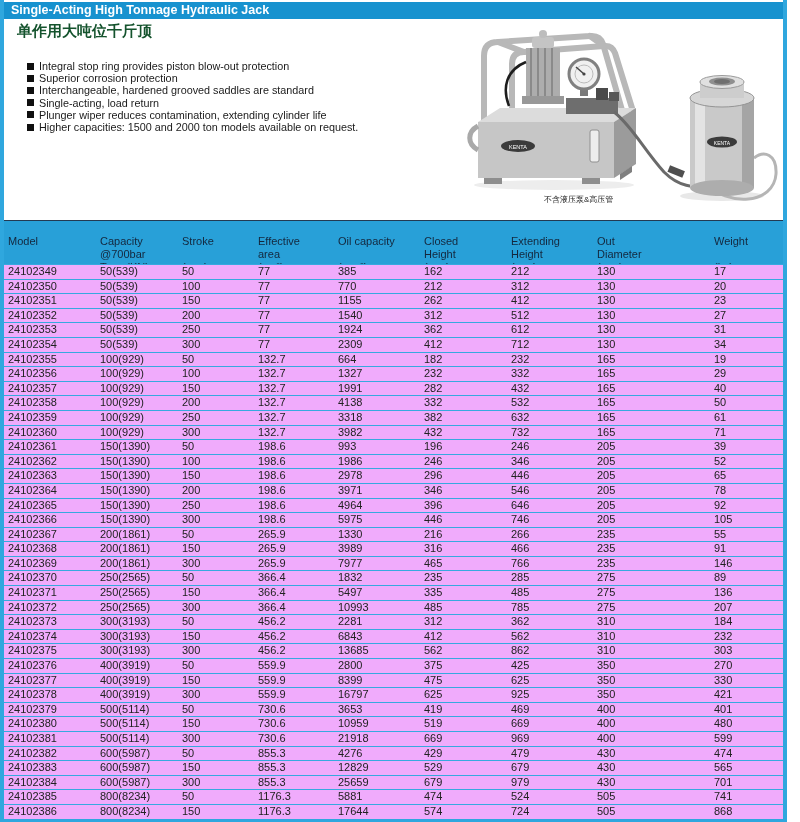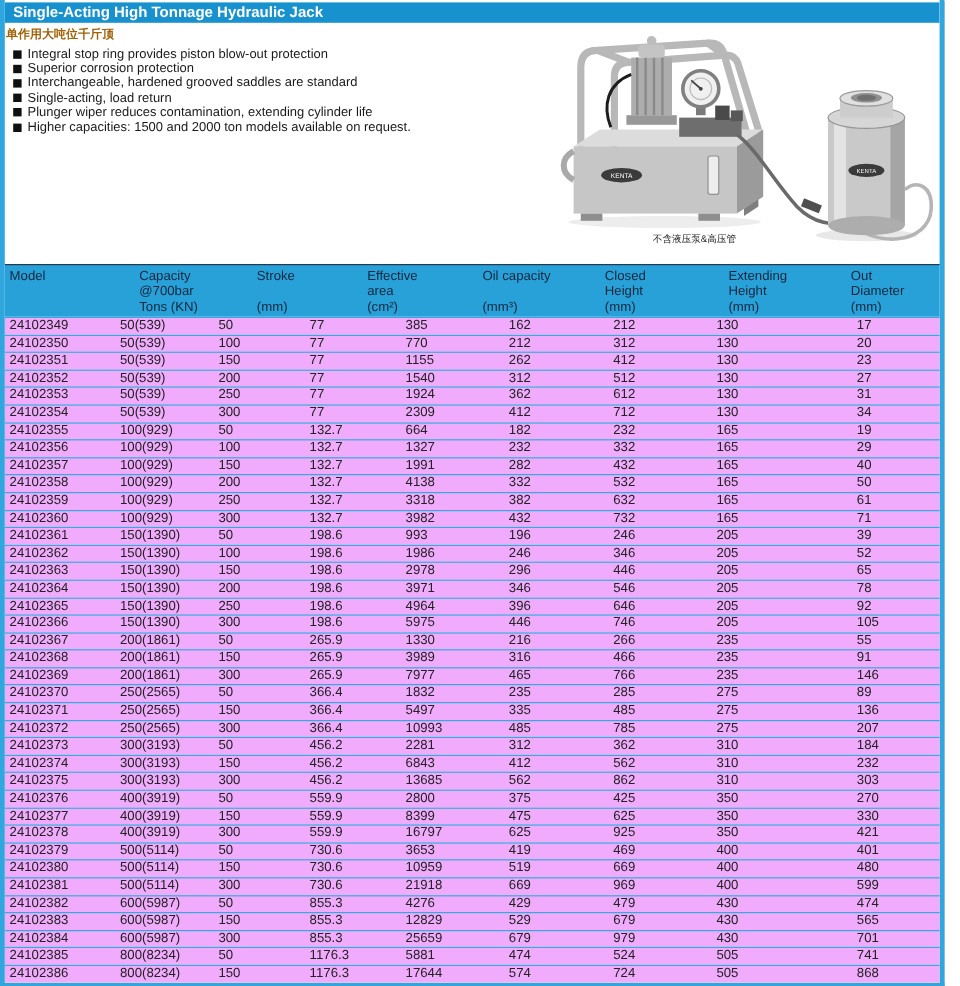--- a/index.html
+++ b/index.html
@@ -2,31 +2,31 @@
 <html><head>
 <meta charset="utf-8">
 <style>
   html,body{margin:0;padding:0;background:#fff;}
   body{font-family:"Liberation Sans","DejaVu Sans",sans-serif;-webkit-font-smoothing:antialiased;}
   .page{position:relative;width:787px;height:822px;box-sizing:border-box;background:#fff;
         border-left:4px solid #2fa7de;border-right:4px solid #2fa7de;border-bottom:3px solid #2fa7de;
         box-shadow:0 1px 0 #203349;overflow:hidden;}
   .titlebar{margin-top:2px;height:17px;line-height:17px;background:#1792cf;color:#ffffff;
             font-size:12.5px;font-weight:bold;padding-left:7px;}
-  .subtitle{font-size:10px;font-weight:bold;color:#a16207;padding:3px 0 3px 1px;}
-  ul.features{list-style:none;margin:0;padding:0 0 0 7px;}
+  .subtitle{font-size:15px;font-weight:bold;color:#14532d;padding:3px 0 3px 13px;}
+  ul.features{list-style:none;margin:16px;padding:0 0 0 7px;}
   ul.features li{display:flex;align-items:center;font-size:10.8px;line-height:12.2px;color:#1a1a1a;}
   ul.features .sq{display:inline-block;width:7px;height:7px;background:#101010;margin-right:5px;flex:none;}
 
   .figure{position:absolute;left:458px;top:22px;width:334px;height:194px;}
 
   .spec-table{position:absolute;left:0;top:220px;width:792px;font-size:11px;}
   .grid-cols{display:grid;grid-template-columns:92px 82px 76px 80px 86px 87px 86px 117px auto;}
   .thead{background:#28a0d8;border-top:1px solid #233a52;color:#14273d;font-weight:normal;
-         height:44px;box-sizing:border-box;padding-top:3px;gap:16px;}
+         height:44px;box-sizing:border-box;padding-top:14px;}
   .hcell{padding-left:4px;overflow:hidden;}
   .hline{height:13px;line-height:13px;white-space:nowrap;}
   .trow{background:#f0abfc;height:14.6px;line-height:13.8px;box-sizing:border-box;
         border-top:1px solid #36a9df;color:#222222;}
   .tcell{padding-left:4px;overflow:hidden;white-space:nowrap;}
 </style>
 </head>
 <body>
 
 <div class="page">

